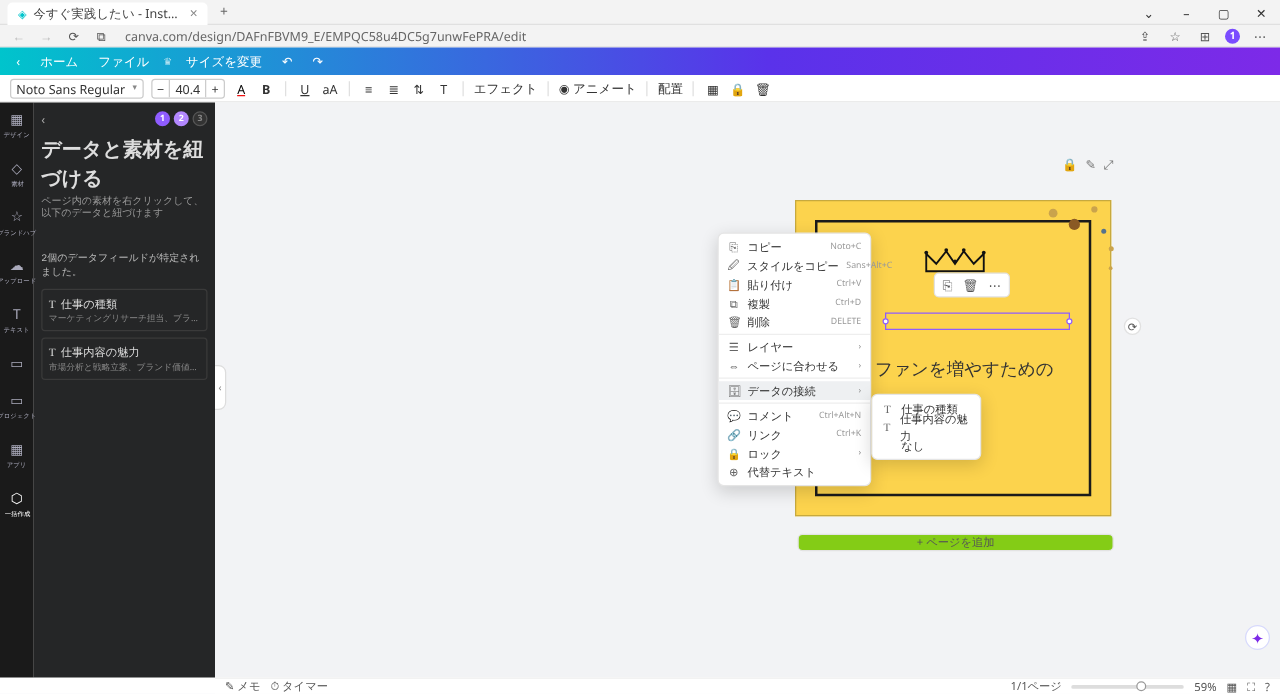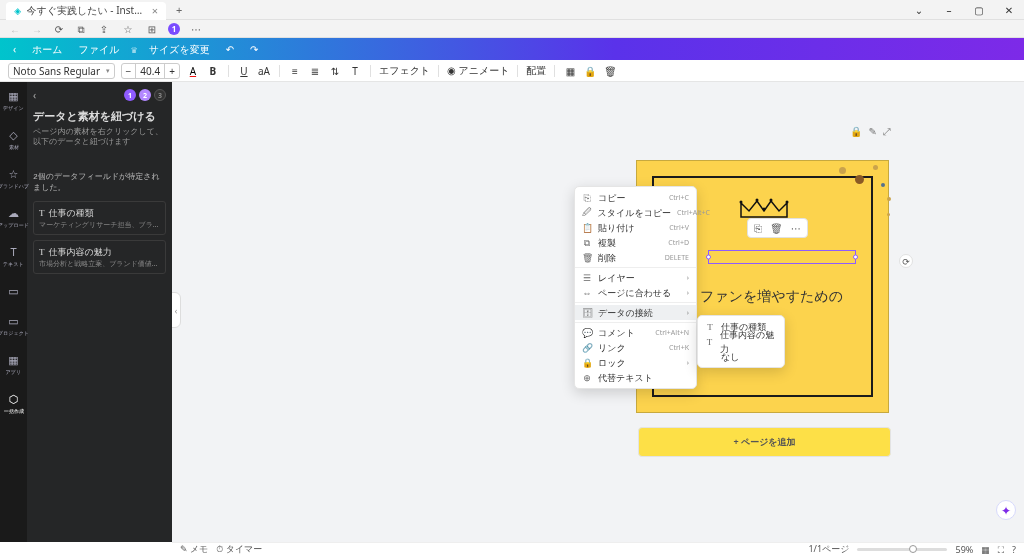--- a/index.html
+++ b/index.html
@@ -45,21 +45,21 @@
 .rail-item .lb{font-size:6px;transform:scale(.85);white-space:nowrap;}
 
 .panel { width:145px; background:#252627; color:#ddd; padding:6px 6px; overflow:hidden;}
 .panel-top{display:flex;align-items:center;gap:4px;margin-bottom:6px;}
 .panel-top .back{color:#aaa;font-size:10px;}
 .steps{display:flex;gap:3px;}
 .step{width:12px;height:12px;border-radius:50%;font-size:7px;display:flex;align-items:center;justify-content:center;font-weight:bold;}
 .step.s1{background:#8f5cff;color:#fff;}
 .step.s2{background:#b388ff;color:#fff;}
 .step.s3{background:#333;color:#888;border:1px solid #555;}
-.panel h4{font-size:11px;margin:4px 0 2px;}
+.panel h4{font-size:16px;margin:4px 0 2px;}
 .panel .desc{font-size:8px;color:#999;line-height:1.3;margin-bottom:24px;}
 .field-msg{font-size:8px;color:#bbb;margin:8px 0;font-family:Liberation Mono, monospace;}
 .ditem{border:1px solid #3a3a3a;border-radius:3px;padding:4px 5px;margin-bottom:5px;}
 .ditem-t{font-size:9px;display:flex;align-items:center;gap:4px;}
 .ditem-t .ticon{font-family:serif;}
 .ditem-s{font-size:7px;color:#888;white-space:nowrap;overflow:hidden;text-overflow:ellipsis;}
 .panel-footer{position:absolute;bottom:0;left:27px;width:145px;background:#2d2e30;color:#bbb;text-align:center;font-size:9px;padding:4px 0;}
 
 .canvas-area{flex:1;background:#f2f3f5;position:relative;overflow:hidden;}
 .collapse-btn{position:absolute;left:-1px;top:210px;width:10px;height:36px;background:#fff;border:1px solid #ddd;border-radius:0 6px 6px 0;display:flex;align-items:center;justify-content:center;font-size:8px;color:#888;}
@@ -79,21 +79,21 @@
 .elem-toolbar{position:absolute;left:575px;top:136px;background:#fff;border:1px solid #e1e1e1;border-radius:4px;display:flex;gap:8px;padding:2px 6px;color:#555;font-size:10px;}
 .refresh-badge{position:absolute;left:727px;top:172px;width:14px;height:14px;background:#fff;border:1px solid #e1e1e1;border-radius:50%;display:flex;align-items:center;justify-content:center;font-size:9px;color:#555;}
 .ribbon{position:absolute;left:530px;top:166px;width:162px;height:26px;display:flex;align-items:center;}
 .ribbon .body{flex:1;height:20px;background:#fbbf24;display:flex;align-items:center;justify-content:center;font-size:12px;font-weight:500;letter-spacing:1px;}
 .ribbon .tail{width:0;height:0;}
 .ribbon .tl{border-top:10px solid transparent;border-bottom:10px solid transparent;border-right:8px solid #f59e0b;}
 .ribbon .tr{border-top:10px solid transparent;border-bottom:10px solid transparent;border-left:8px solid #f59e0b;}
 .line2{position:absolute;left:528px;top:204px;font-size:14px;font-weight:500;}
 .line3{position:absolute;left:610px;top:224px;font-size:34px;font-weight:800;color:#e4a800;text-shadow:-1px -1px 0 #333,1px -1px 0 #333,-1px 1px 0 #333,1px 1px 0 #333;}
 
-.addpage{position:absolute;left:466px;top:345px;width:253px;height:30px;border:1px solid #e3e3e3;background:#fde047;border-radius:4px;display:flex;align-items:center;justify-content:center;font-size:9px;color:#555;font-weight:bold;}
+.addpage{position:absolute;left:466px;top:345px;width:253px;height:14px;border:1px solid #e3e3e3;background:#84cc16;border-radius:4px;display:flex;align-items:center;justify-content:center;font-size:9px;color:#555;}
 
 
 .ctx{position:absolute;left:402px;top:104px;width:123px;background:#fff;border:1px solid #e5e5e5;border-radius:5px;box-shadow:0 4px 14px rgba(0,0,0,.16);padding:3px 0;font-size:9px;color:#333;}
 .ctx .row{display:flex;align-items:center;padding:2px 7px;height:15px;gap:6px;}
 .ctx .row.active{background:#eef0f2;}
 .ctx .row .ri{width:10px;text-align:center;color:#666;font-size:9px;}
 .ctx .row .rl{flex:1;white-space:nowrap;}
 .ctx .row .rs{font-size:7px;color:#999;}
 .ctx .row .ra{font-size:7px;color:#888;}
 .ctx hr{border:none;border-top:1px solid #eee;margin:2px 0;}
@@ -124,20 +124,21 @@
     <span>–</span>
     <span>▢</span>
     <span>✕</span>
   </div>
 </div>
 <div class="addr-bar">
   <span class="nav-ico dis">←</span>
   <span class="nav-ico dis">→</span>
   <span class="nav-ico">⟳</span>
   <span class="nav-ico">⧉</span>
+  <span class="url">canva.com/design/DAFnFBVM9_E/EMPQC58u4DC5g7unwFePRA/edit</span>
   <span class="btn-ico">⇪</span>
   <span class="btn-ico">☆</span>
   <span class="btn-ico">⊞</span>
   <span class="profile-badge">1</span>
   <span class="btn-ico">⋯</span>
 </div>
 
 <div class="canva-hdr">
   <span class="hdr-btn">‹</span>
   <span class="hdr-btn">ホーム</span>
@@ -294,26 +295,26 @@
     <div class="refresh-badge">⟳</div>
 
     <div class="line2">ファンを増やすための</div>
 
     <div class="addpage">+ ページを追加</div>
 
     <div class="ctx" id="ctx">
         <div class="row">
           <span class="ri">⎘</span>
           <span class="rl">コピー</span>
-          <span class="rs">Ctrl+C</span>
+          <span class="rs">Noto+C</span>
         </div>
         <div class="row">
           <span class="ri">🖉</span>
           <span class="rl">スタイルをコピー</span>
-          <span class="rs">Ctrl+Alt+C</span>
+          <span class="rs">Sans+Alt+C</span>
         </div>
         <div class="row">
           <span class="ri">📋</span>
           <span class="rl">貼り付け</span>
           <span class="rs">Ctrl+V</span>
         </div>
         <div class="row">
           <span class="ri">⧉</span>
           <span class="rl">複製</span>
           <span class="rs">Ctrl+D</span>

